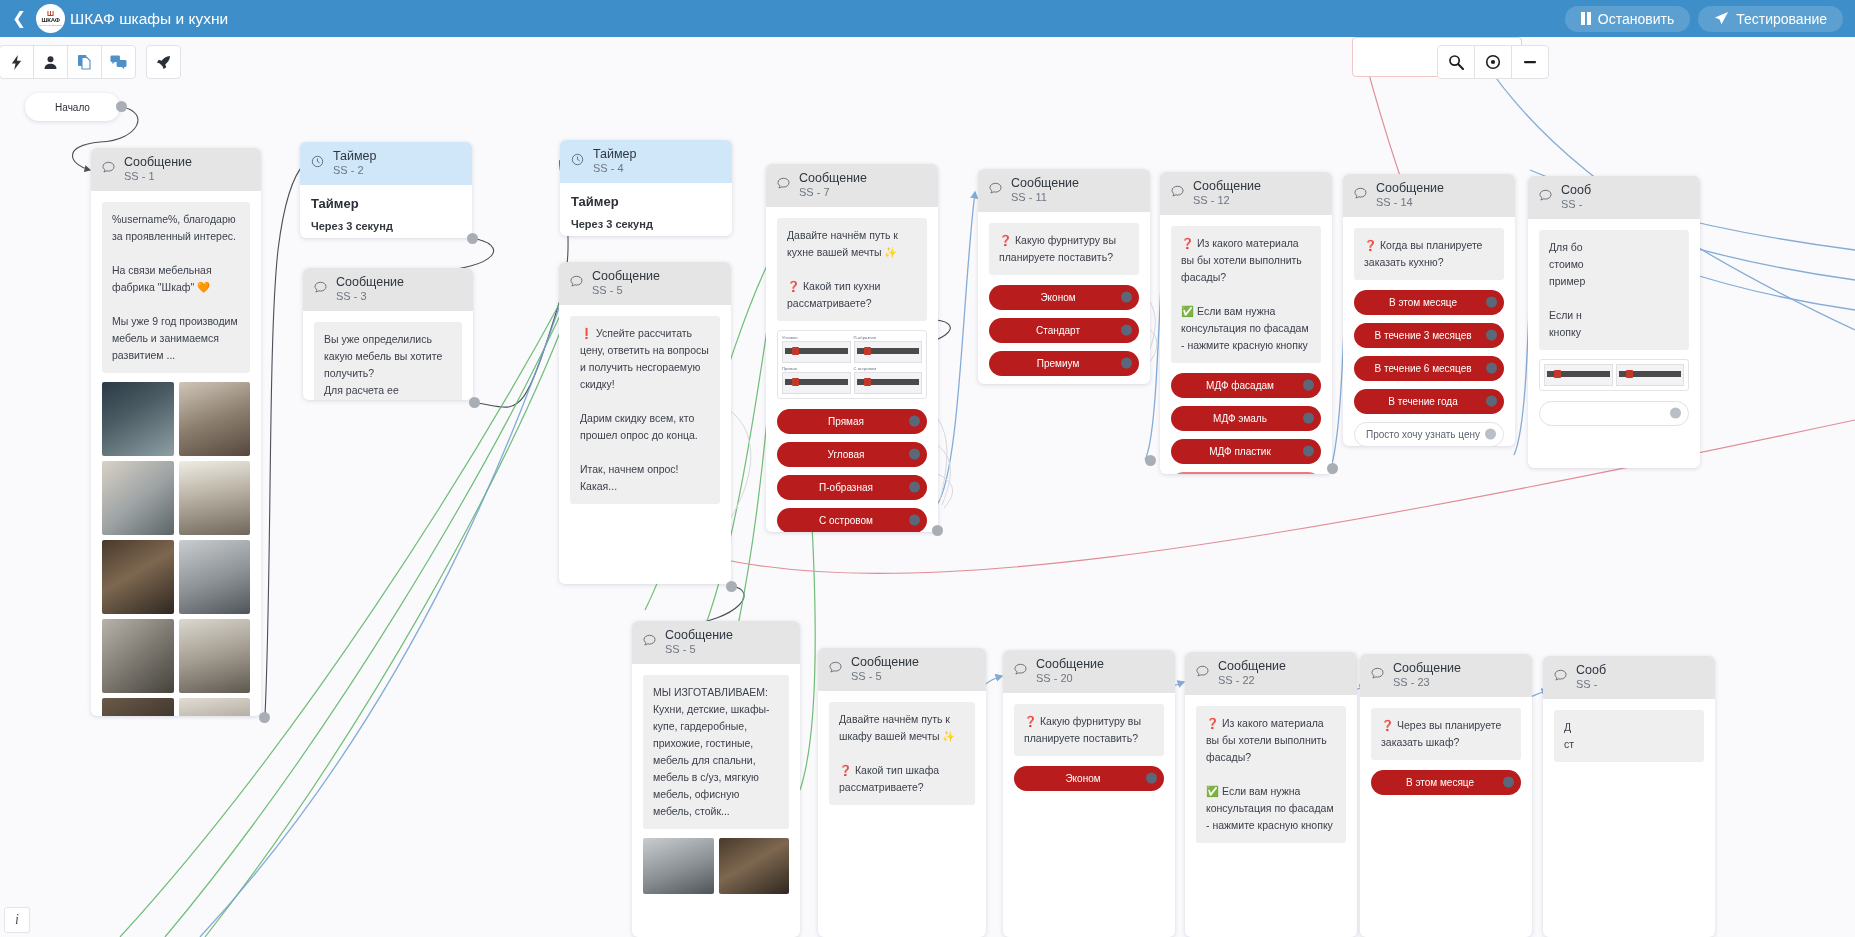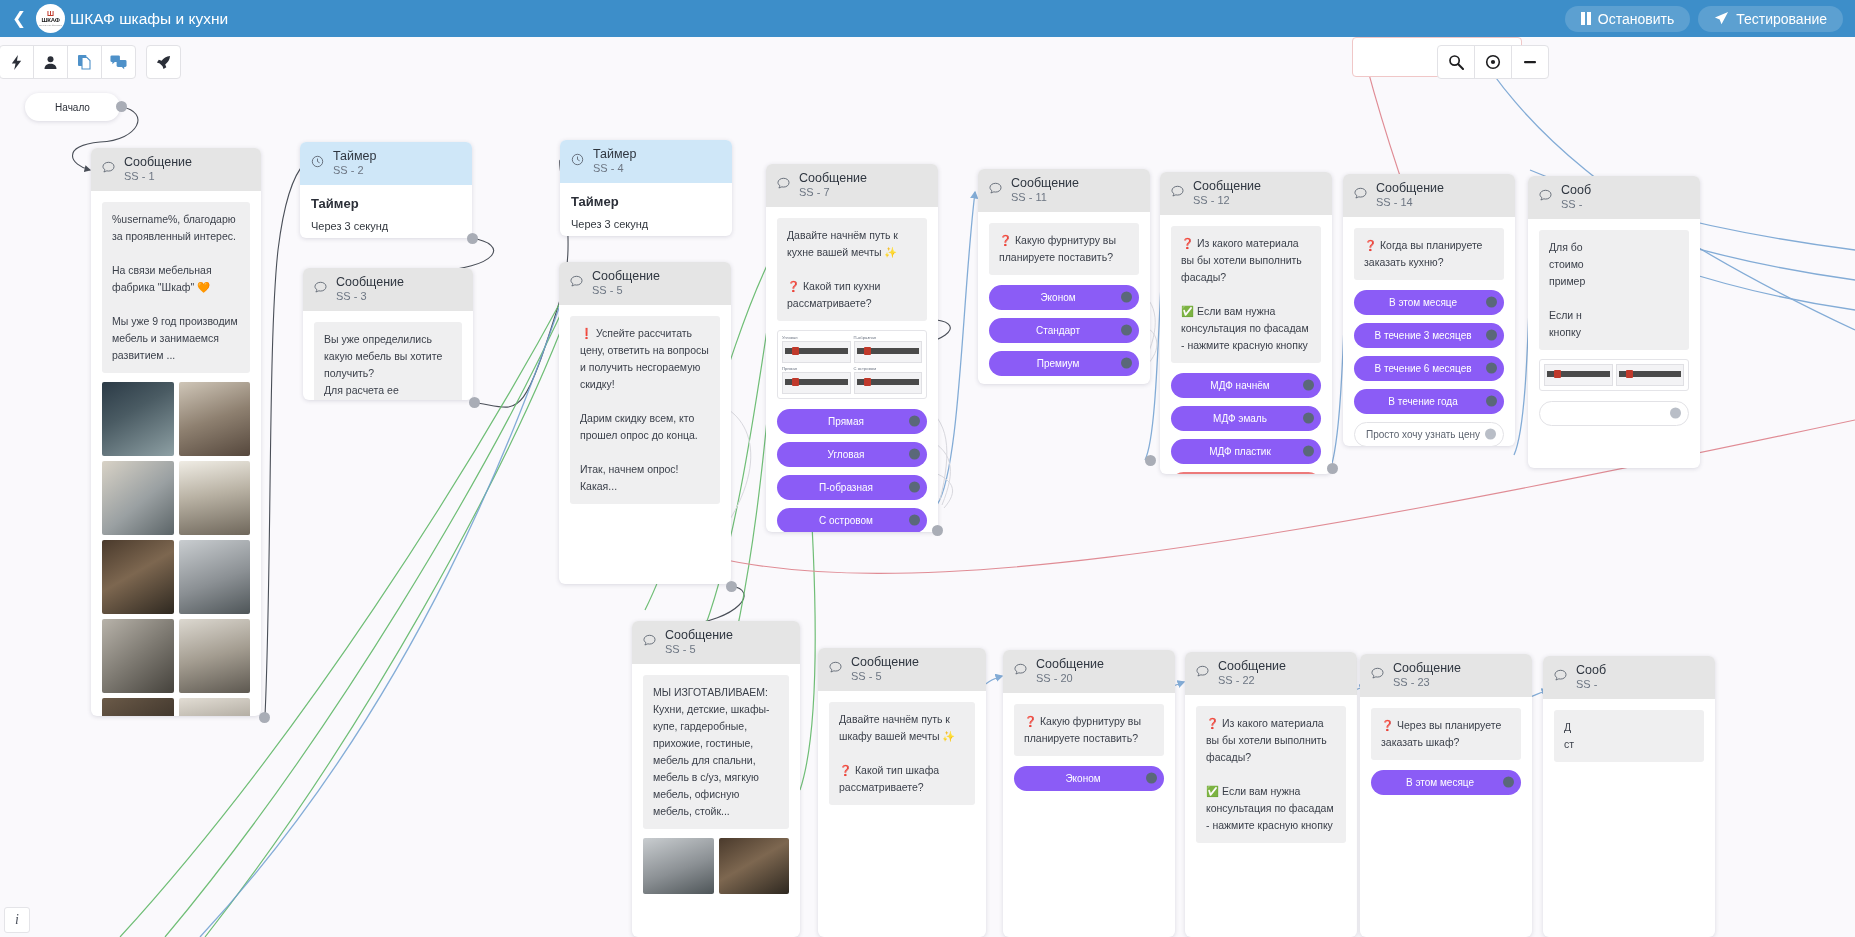--- a/index.html
+++ b/index.html
@@ -88,30 +88,30 @@
   .node-sub { font-size: 11px; color: #6d7683; }
   .node-body { padding: 11px 11px 12px; }
 
   .bubble {
     background: #efeff0; border-radius: 3px; padding: 9px 10px;
     font-size: 10.5px; line-height: 1.62; color: #3a3f49;
     white-space: pre-line;
   }
 
   .timer-title { font-size: 13px; font-weight: bold; color: #2b2f38; }
-  .timer-desc { font-size: 11px; color: #33383f; margin-top: 9px; }
+  .timer-desc { font-size: 11px; color: #33383f; margin-top: 9px; font-weight: bold; }
 
   .btn-list { margin-top: 10px; display: flex; flex-direction: column; gap: 8px; }
   .nbtn {
     position: relative; height: 25px; border-radius: 13px;
     display: flex; align-items: center; justify-content: center;
     font-size: 10px; color: #fff; cursor: pointer; padding: 0 22px 0 10px;
     text-align: center;
   }
-  .nbtn.blue   { background: #8b5cf6; }
+  .nbtn.blue   { background: #b91c1c; }
   .nbtn.green  { background: #6cbf6f; }
   .nbtn.red    { background: #ec7a7a; }
   .nbtn.ghost  { background: #fff; border: 1px solid #e2e2e6; color: #5d6470; }
   .nbtn .port {
     position: absolute; right: 7px; top: 50%; transform: translateY(-50%);
     width: 11px; height: 11px; border-radius: 50%; background: #5a6879;
   }
   .nbtn.green .port { background: #3d8a45; }
   .nbtn.ghost .port { background: #b9bec7; }
 
@@ -596,21 +596,21 @@
           <div class="node-type">Сообщение</div>
           <div class="node-sub">SS - 12</div>
         </span>
       </div>
       <div class="node-body">
         <div class="bubble">❓ Из какого материала вы бы хотели выполнить фасады?
 
 ✅ Если вам нужна консультация по фасадам - нажмите красную кнопку</div>
         <div class="btn-list">
           <div class="nbtn blue">
-            <span>МДФ начнём</span>
+            <span>МДФ фасадам</span>
             <span class="port"></span>
           </div>
           <div class="nbtn blue">
             <span>МДФ эмаль</span>
             <span class="port"></span>
           </div>
           <div class="nbtn blue">
             <span>МДФ пластик</span>
             <span class="port"></span>
           </div>

